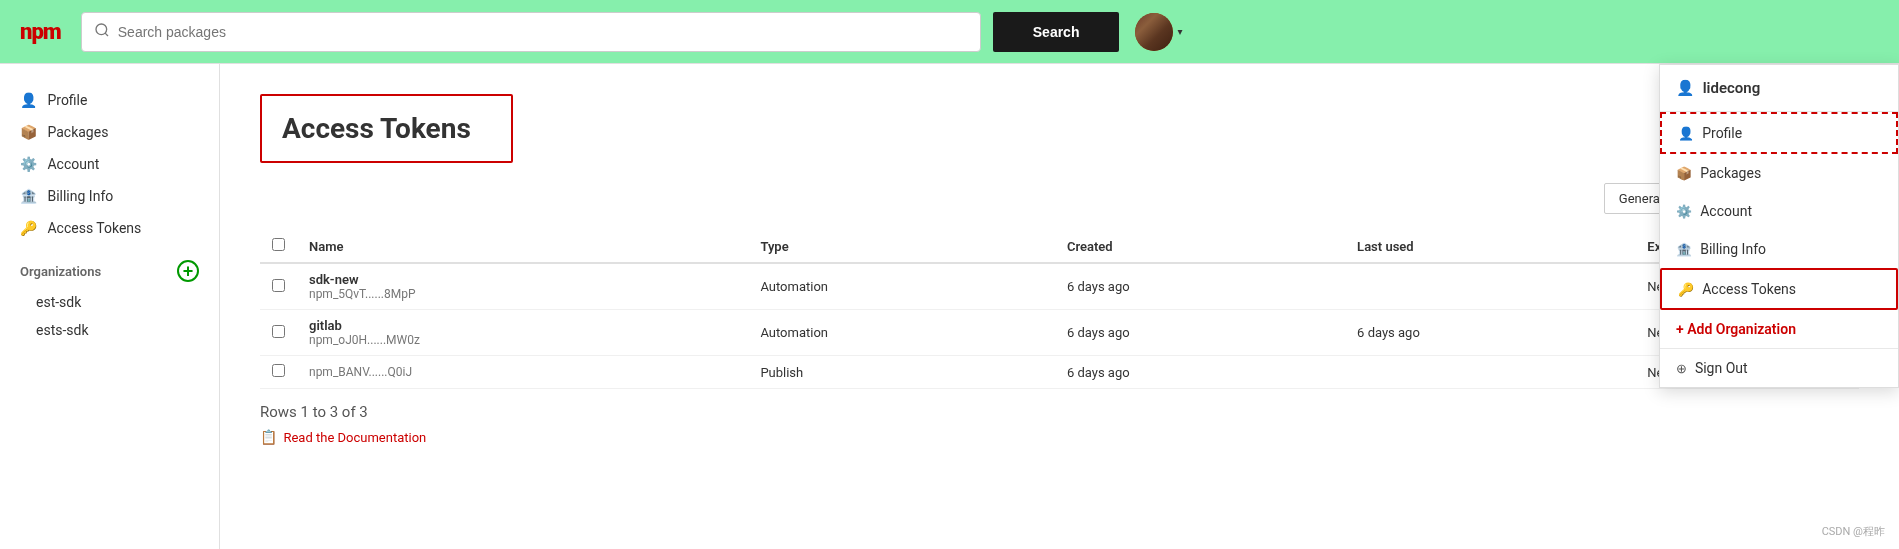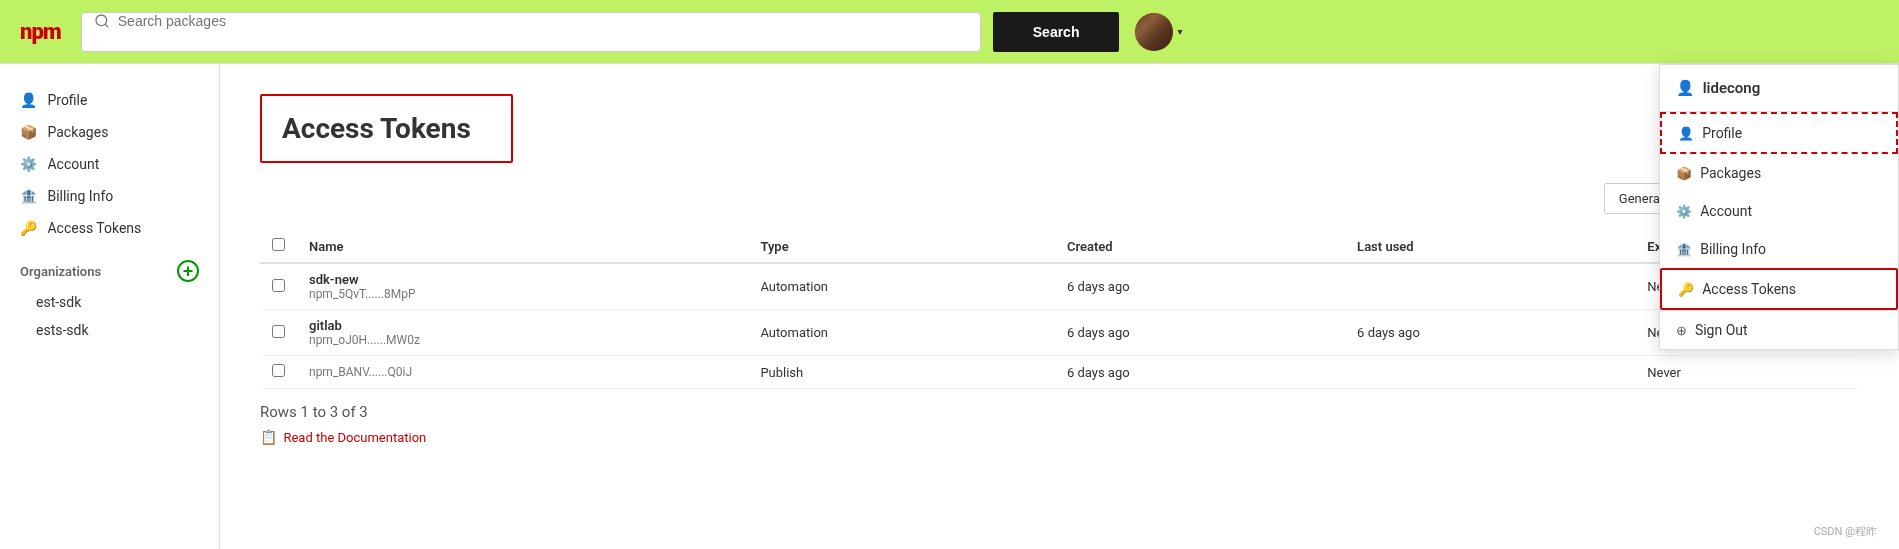--- a/index.html
+++ b/index.html
@@ -2,40 +2,40 @@
 <html><head>
   <meta charset="utf-8">
   <style>
     * { margin: 0; padding: 0; box-sizing: border-box; }
     body { font-family: -apple-system, BlinkMacSystemFont, 'Segoe UI', Roboto, sans-serif; background: #fff; font-size: 14px; color: #333; }
 
     
     .header {
       display: flex;
       align-items: center;
-      background: #bef264;
+      background: #86efac;
       border-bottom: 1px solid #e0e0e0;
       padding: 0 20px;
       height: 64px;
       position: relative;
       z-index: 10;
     }
     .npm-logo {
       font-weight: 900;
       font-size: 22px;
       color: #cc0000;
       letter-spacing: -1px;
       margin-right: 20px;
       font-style: normal;
     }
     .search-container {
       flex: 1;
       max-width: 900px;
       display: flex;
-      align-items: flex-start;
+      align-items: center;
       border: 1px solid #ccc;
       border-radius: 4px;
       padding: 0 12px;
       height: 40px;
       background: #fff;
     }
     .search-icon-svg {
       color: #777;
       margin-right: 8px;
       flex-shrink: 0;
@@ -282,21 +282,21 @@
     }
     .dropdown-item.sign-out {
       border-top: 1px solid #e8e8e8;
     }
     .dropdown-item-icon { font-size: 13px; color: #555; }
 
     
     .watermark {
       position: fixed;
       bottom: 10px;
-      right: 22px;
+      right: 14px;
       font-size: 11px;
       color: #aaa;
     }
   </style>
 </head>
 <body>
 
 <header class="header">
   <span class="npm-logo">npm</span>
   <div class="search-container">
@@ -438,19 +438,22 @@
   </div>
   <div class="dropdown-item">
     <span class="dropdown-item-icon">🏦</span>
     <span>Billing Info</span>
   </div>
   <div class="dropdown-item" style="border: 2px solid #cc0000; border-radius:2px;">
     <span class="dropdown-item-icon">🔑</span>
     <span>Access Tokens</span>
   </div>
 
+  <div class="dropdown-item add-org">
+    <span>+ Add Organization</span>
+  </div>
   <div class="dropdown-item sign-out">
     <span class="dropdown-item-icon">⊕</span>
     <span>Sign Out</span>
   </div>
 </div>
 
 <div class="watermark">CSDN @程昨</div>
 
 </body></html>

